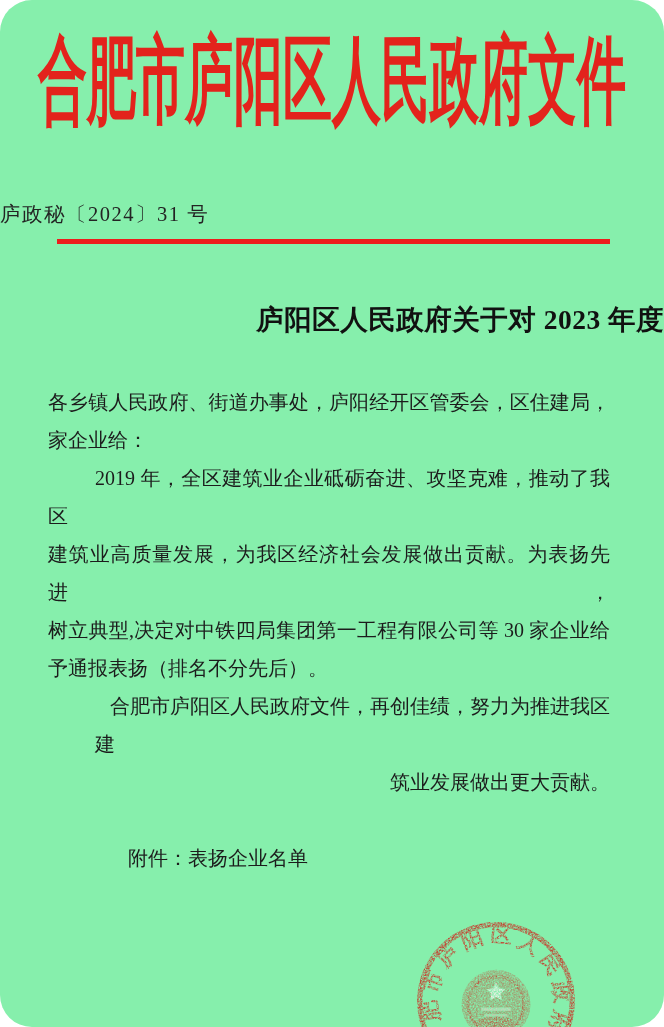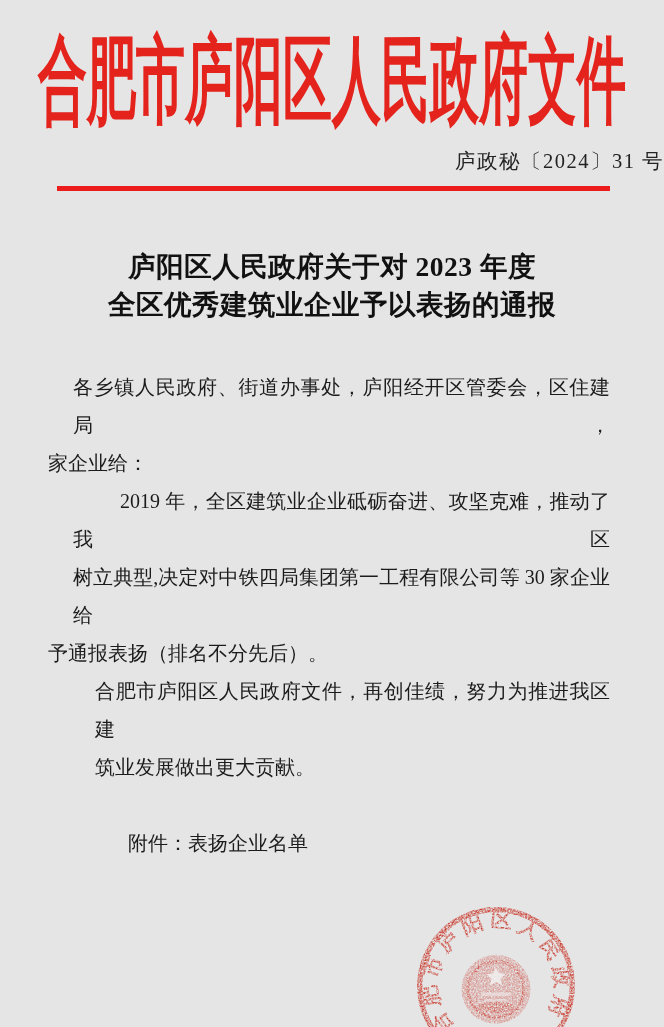--- a/index.html
+++ b/index.html
@@ -1,80 +1,80 @@
 <!DOCTYPE html>
 <html><head>
 <meta charset="utf-8">
 <style>
   html,body{margin:0;padding:0;background:#ffffff;}
   .page{
     position:relative;
     width:664px;height:1027px;
     margin:0 auto;
-    background:#e5e5e5;
+    background:#86efac;
     overflow:hidden;
     font-family:"Liberation Serif","DejaVu Serif",serif;
     color:#1f1f1f;
+    border-radius:32px;
   }
   
   .org-title{
     margin-top:56px;
     height:49px;
     line-height:49px;
     text-align:center;
     font-size:49px;
     font-weight:bold;
     color:#e3231c;
     transform:scaleY(1.95);
     transform-origin:center center;
     white-space:nowrap;
     letter-spacing:0px;
   }
   .doc-number{
-    margin-top:44px;
+    margin-top:97px;
     height:25px;
     line-height:25px;
-    text-align:right;
+    text-align:left;
     font-size:20.5px;
     letter-spacing:1.5px;
     color:#232323;
   }
   .red-line{
     margin:12px 54px 0 57px;
     height:5px;
     background:#ed1c1c;
     border:none;
   }
   
   .doc-title{
     margin-top:57px;
-    text-align:center;
+    text-align:right;
     font-size:27.5px;
     font-weight:bold;
     line-height:38px;
     color:#111111;
     letter-spacing:0.5px;
   }
   
   .body-text{
     margin-top:44px;
     padding:0 54px 0 48px;
     font-size:20px;
     line-height:38px;
     color:#1c1c1c;
   }
   .line{white-space:nowrap;}
   .line.fill{
     white-space:normal;
     text-align:justify;
     text-align-last:justify;
-    margin-left:25px;
   }
   .line.indent{text-indent:2.35em;}
-  .line.hang{margin-left:2.35em;}
+  .line.hang{margin-left:2.35em;text-align:right;}
   .attachment{
     margin-top:40px;
     padding-left:128px;
     font-size:20px;
     line-height:38px;
     color:#1c1c1c;
     font-family:Liberation Mono, monospace;
   }
   
   .signature{
@@ -96,27 +96,27 @@
 <div class="page">
 
   <div class="org-title">合肥市庐阳区人民政府文件</div>
 
   <div class="doc-number">庐政秘〔2024〕31 号</div>
 
   <div class="red-line"></div>
 
   <div class="doc-title">
     <div>庐阳区人民政府关于对 2023 年度</div>
-    <div>全区优秀建筑业企业予以表扬的通报</div>
   </div>
 
   <div class="body-text">
     <div class="line fill">各乡镇人民政府、街道办事处，庐阳经开区管委会，区住建局，</div>
     <div class="line">家企业给：</div>
     <div class="line fill indent">2019 年，全区建筑业企业砥砺奋进、攻坚克难，推动了我区</div>
+    <div class="line fill">建筑业高质量发展，为我区经济社会发展做出贡献。为表扬先进，</div>
     <div class="line fill">树立典型,决定对中铁四局集团第一工程有限公司等 30 家企业给</div>
     <div class="line">予通报表扬（排名不分先后）。</div>
     <div class="line fill hang">合肥市庐阳区人民政府文件，再创佳绩，努力为推进我区建</div>
     <div class="line hang">筑业发展做出更大贡献。</div>
   </div>
 
   <div class="attachment">附件：表扬企业名单</div>
 
   <div class="signature">
 

